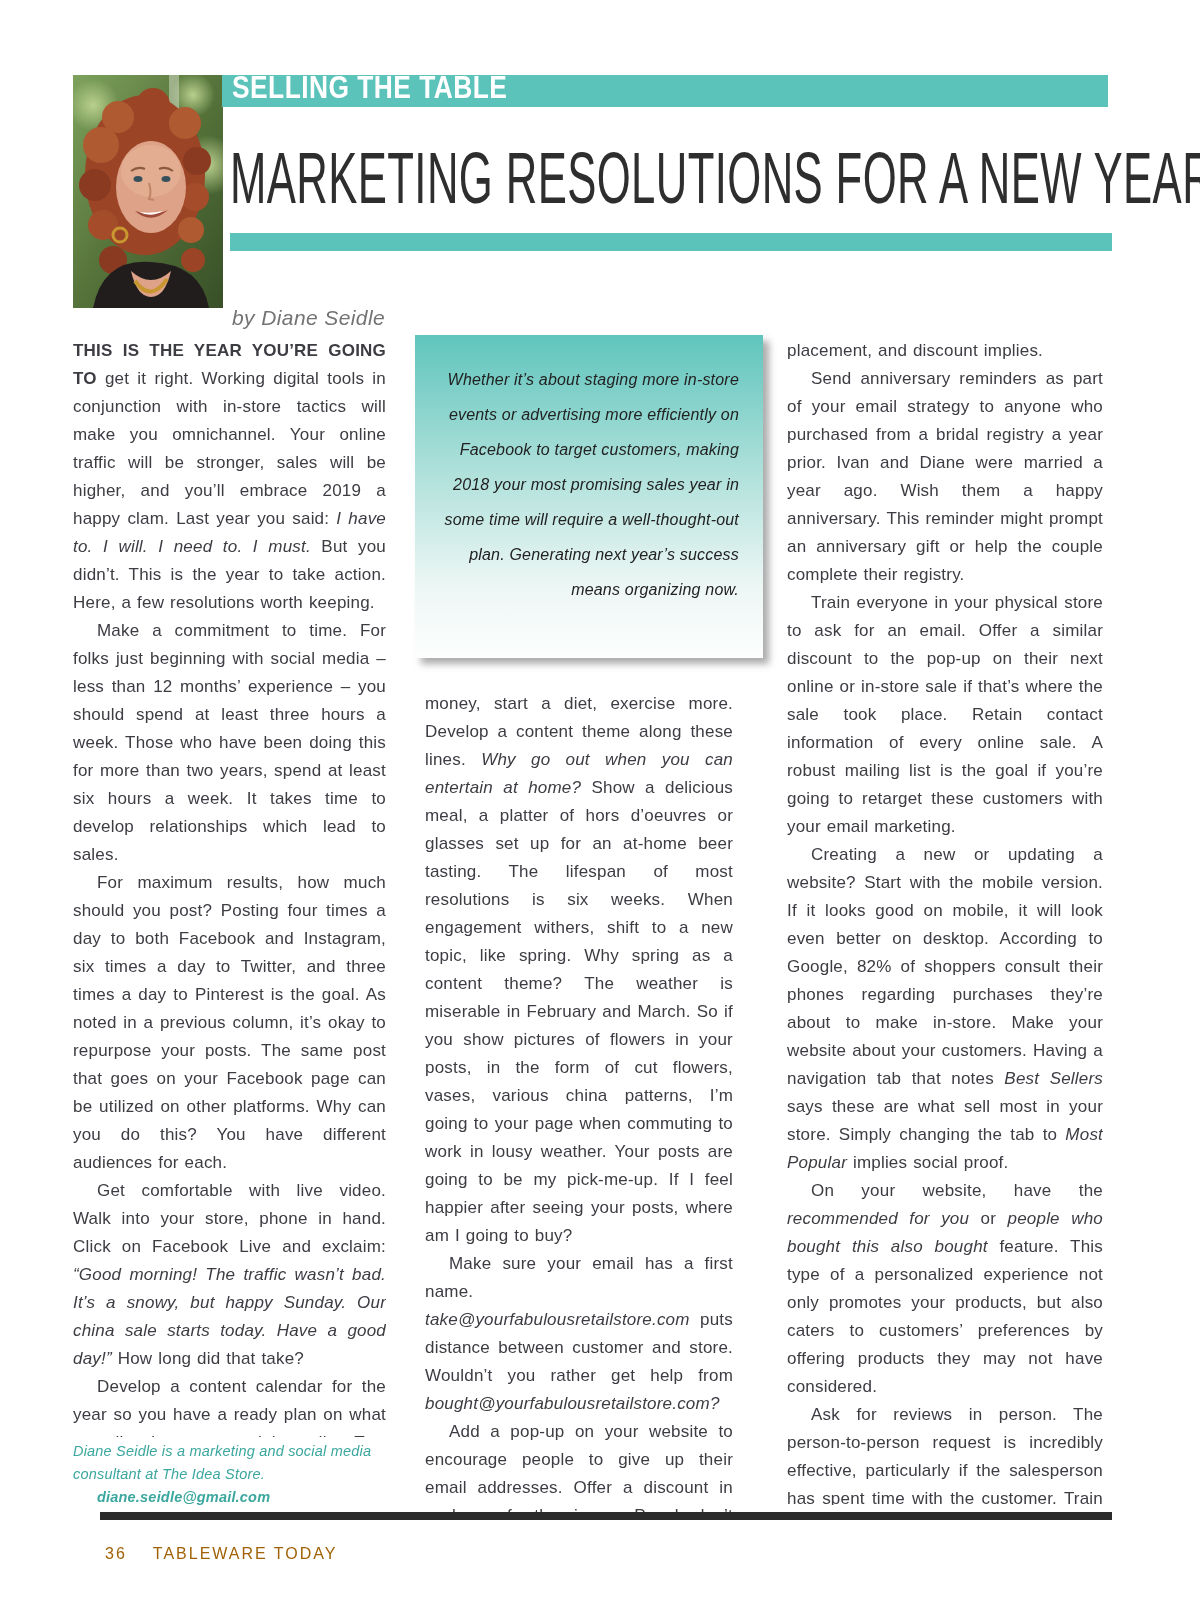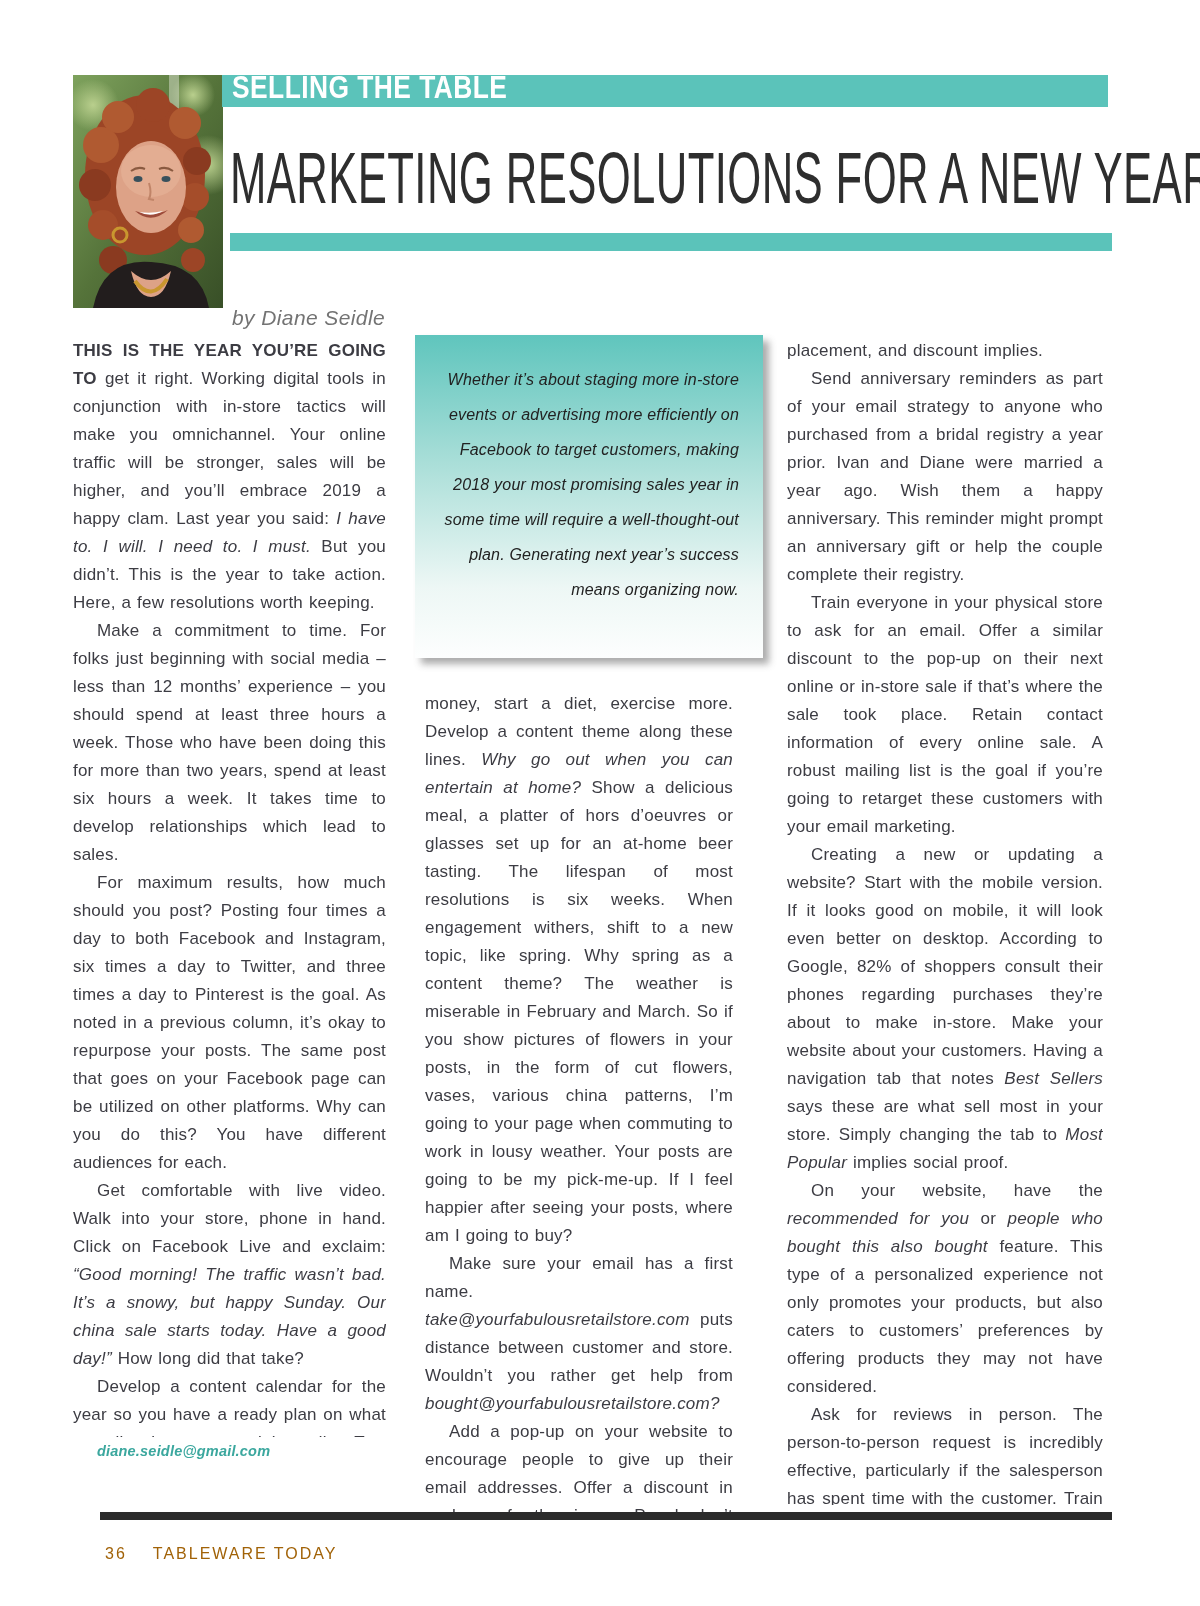--- a/index.html
+++ b/index.html
@@ -129,20 +129,21 @@
   <div class="col col3">
       <p>placement, and discount implies.</p>
       <p class="indent">Send anniversary reminders as part of your email strategy to anyone who purchased from a bridal registry a year prior. Ivan and Diane were married a year ago. Wish them a happy anniversary. This reminder might prompt an anniversary gift or help the couple complete their registry.</p>
       <p class="indent">Train everyone in your physical store to ask for an email. Offer a similar discount to the pop-up on their next online or in-store sale if that’s where the sale took place. Retain contact information of every online sale. A robust mailing list is the goal if you’re going to retarget these customers with your email marketing.</p>
       <p class="indent">Creating a new or updating a website? Start with the mobile version. If it looks good on mobile, it will look even better on desktop. According to Google, 82% of shoppers consult their phones regarding purchases they’re about to make in-store. Make your website about your customers. Having a navigation tab that notes <i>Best Sellers</i> says these are what sell most in your store. Simply changing the tab to <i>Most Popular</i> implies social proof.</p>
       <p class="indent">On your website, have the <i>recommended for you</i> or <i>people who bought this also bought</i> feature. This type of a personalized experience not only promotes your products, but also caters to customers’ preferences by offering products they may not have considered.</p>
       <p class="indent">Ask for reviews in person. The person-to-person request is incredibly effective, particularly if the salesperson has spent time with the customer. Train staff to ask for reviews. Hand out postcards with Google, Yelp, and Facebook instructions with where and how to leave reviews. </p>
     </div>
 
   <div class="bio">
+    <div>Diane Seidle is a marketing and social media consultant at The Idea Store.</div>
     <div class="email">diane.seidle@gmail.com</div>
   </div>
 
   <div class="footer-rule"></div>
   <div class="folio">
     <span>36</span><span class="pub">TABLEWARE TODAY</span>
   </div>
 
 </div>
 

